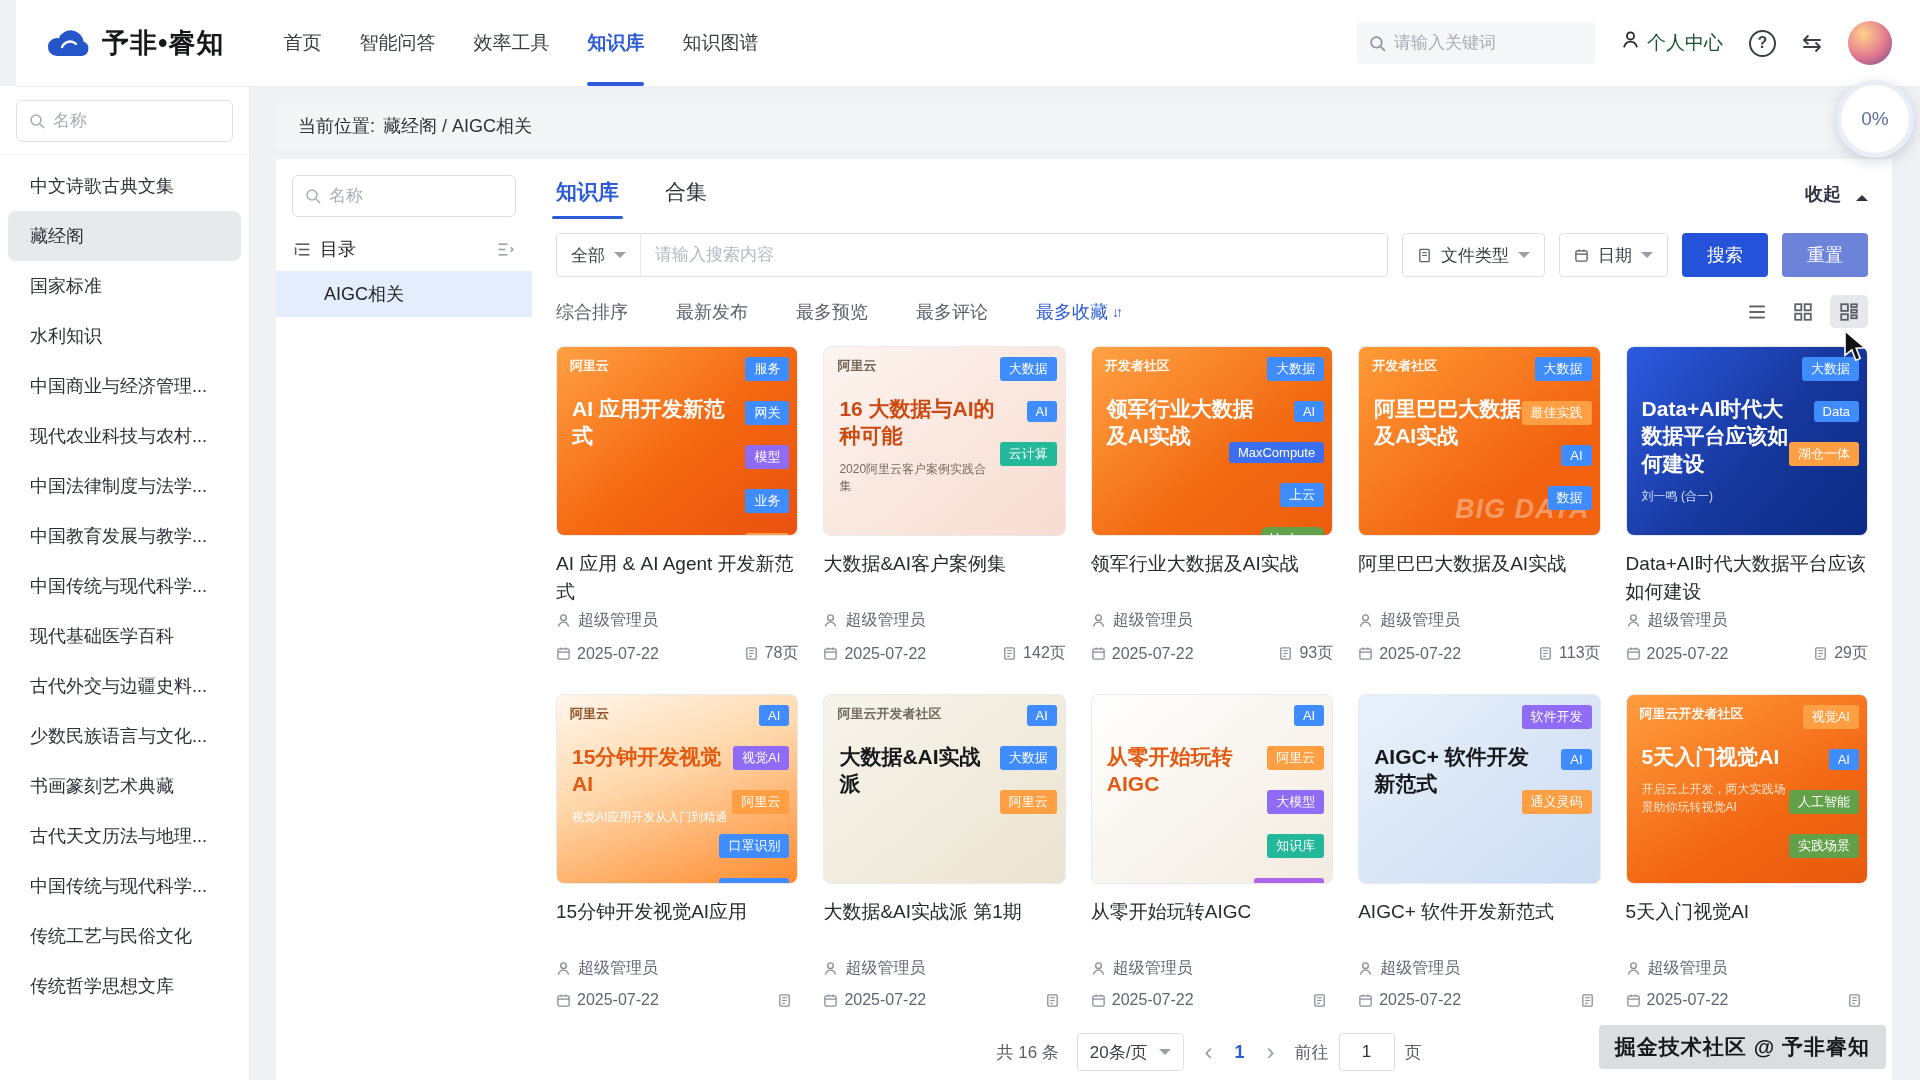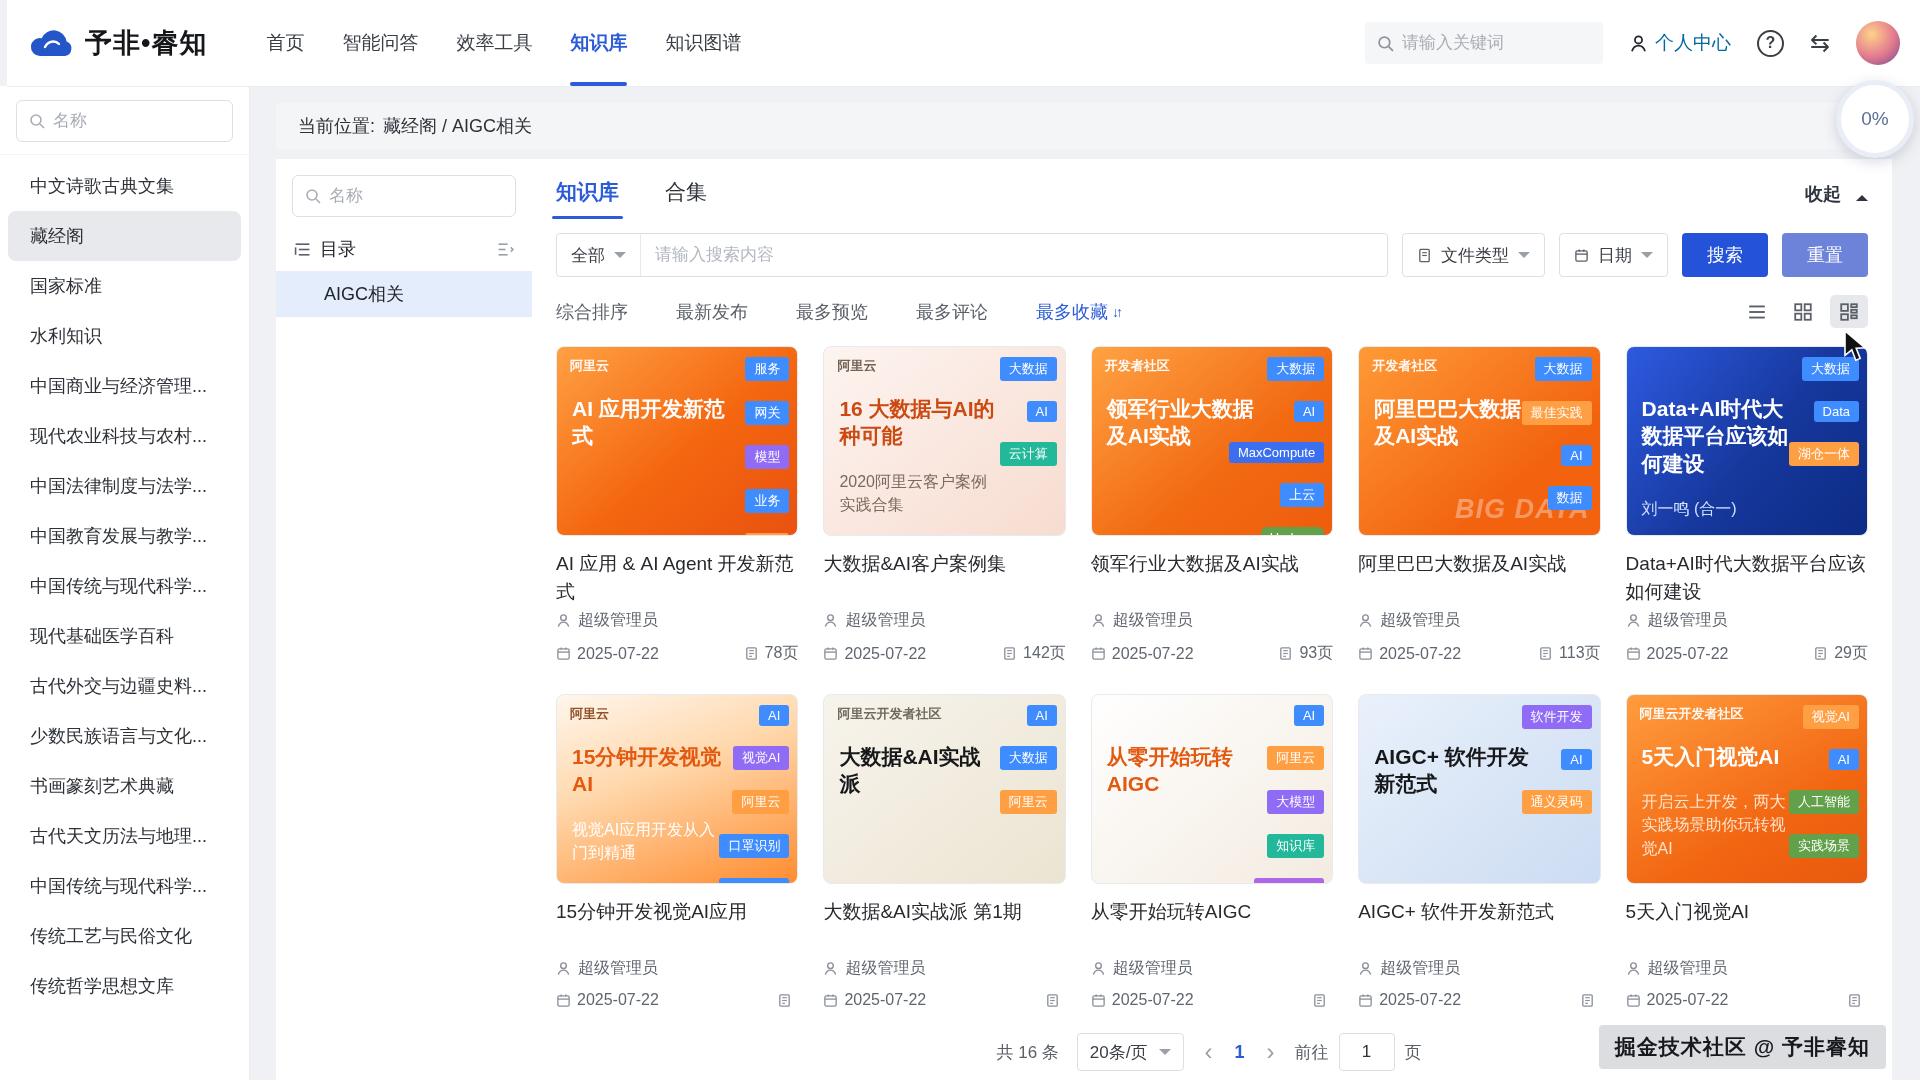--- a/index.html
+++ b/index.html
@@ -1,35 +1,35 @@
 <!DOCTYPE html>
 <html><head>
 <meta charset="utf-8">
 <style>
   *{margin:0;padding:0;box-sizing:border-box}
   html,body{width:1920px;height:1080px;overflow:hidden;background:#f0f1f4;
     font-family:"Liberation Sans","DejaVu Sans",sans-serif;color:#333}
 
   
-  .navbar{position:absolute;top:0;left:7px;right:0;height:86px;background:#fff;display:flex;
-    align-items:center;padding:0 20px;z-index:20;box-shadow:0 1px 0 #ececf0}
+  .navbar{position:absolute;top:0;left:16px;right:0;height:86px;background:#fff;display:flex;
+    align-items:center;padding:0 28px;z-index:20;box-shadow:0 1px 0 #ececf0}
   .brand{display:flex;align-items:center;gap:10px;cursor:pointer}
   .brand-text{font-size:27px;font-weight:bold;color:#15171a;letter-spacing:1px}
   .menu{display:flex;height:100%;margin-left:40px}
   .menu-item{position:relative;display:flex;align-items:center;padding:0 19px;font-size:19px;
     color:#3a3f46;cursor:pointer;text-decoration:none}
   .menu-item.active{color:#2b5bd7;font-weight:bold}
   .menu-item.active::after{content:"";position:absolute;left:19px;right:19px;bottom:0;height:4px;
     background:#2b5bd7;border-radius:2px}
   .nav-right{margin-left:auto;display:flex;align-items:center;gap:26px}
   .nav-search{width:238px;height:42px;background:#f5f6f8;border-radius:4px;display:flex;
     align-items:center;padding:0 12px;gap:8px}
   .nav-search input{border:none;outline:none;background:transparent;font-size:17px;width:100%;color:#333}
   .nav-search input::placeholder{color:#a8adb5}
-  .user-center{display:flex;align-items:center;gap:7px;font-size:19px;color:#0369a1;cursor:pointer}
+  .user-center{display:flex;align-items:flex-start;gap:7px;font-size:19px;color:#14532d;cursor:pointer}
   .help{width:27px;height:27px;border:2px solid #3a3f46;border-radius:50%;display:flex;align-items:center;
     justify-content:center;font-size:16px;font-weight:bold;color:#3a3f46;cursor:pointer}
   .switch{font-size:24px;color:#3a3f46;cursor:pointer;line-height:1}
   .avatar{width:44px;height:44px;border-radius:50%;cursor:pointer;
     background:radial-gradient(circle at 35% 30%,#ffd28a,#e2798f 55%,#6a4a8e)}
 
   
   .progress{position:absolute;top:80px;right:6px;width:78px;height:78px;border-radius:50%;background:#fff;
     border:5px solid #e9edf5;box-shadow:0 4px 14px rgba(30,50,90,.18);display:flex;align-items:center;
     justify-content:center;font-size:19px;color:#5d6f96;z-index:30}
@@ -97,21 +97,21 @@
   .vt{width:38px;height:33px;display:flex;align-items:center;justify-content:center;border-radius:5px;cursor:pointer}
   .vt.on{background:#e7e8eb}
 
   
   .card-grid{display:grid;grid-template-columns:repeat(5,1fr);gap:30px 25px;margin-top:18px}
   .card{cursor:pointer}
   .cover{height:190px;border-radius:8px;border:1px solid #e9eaee;position:relative;overflow:hidden}
   .cover-brand{position:absolute;top:10px;left:13px;font-size:13px;opacity:.95;font-weight:bold}
   .cover-text{position:absolute;left:15px;right:70px;top:48px}
   .cover-title{font-size:21px;font-weight:bold;line-height:1.3}
-  .cover-sub{font-size:16px;margin-top:20px;line-height:1.45}
+  .cover-sub{font-size:12px;margin-top:11px;line-height:1.45}
   .cover-watermark{position:absolute;right:10px;bottom:10px;font-size:27px;font-weight:bold;font-style:italic;
     color:rgba(255,255,255,.35);letter-spacing:1px}
   .tag-col{position:absolute;top:10px;right:8px;display:flex;flex-direction:column;align-items:flex-end;gap:20px}
   .tag{color:#fff;font-size:13px;padding:3px 9px;border-radius:3px;white-space:nowrap}
   .card-title{margin-top:14px;font-size:19px;color:#26292e;line-height:1.45;height:55px;overflow:hidden}
   .card-author{margin-top:5px;display:flex;align-items:center;gap:7px;font-size:16px;color:#606670}
   .card-meta{margin-top:12px;display:flex;align-items:center;justify-content:space-between;font-size:16px;color:#606670}
   .meta-cell{display:flex;align-items:center;gap:6px}
 
   

